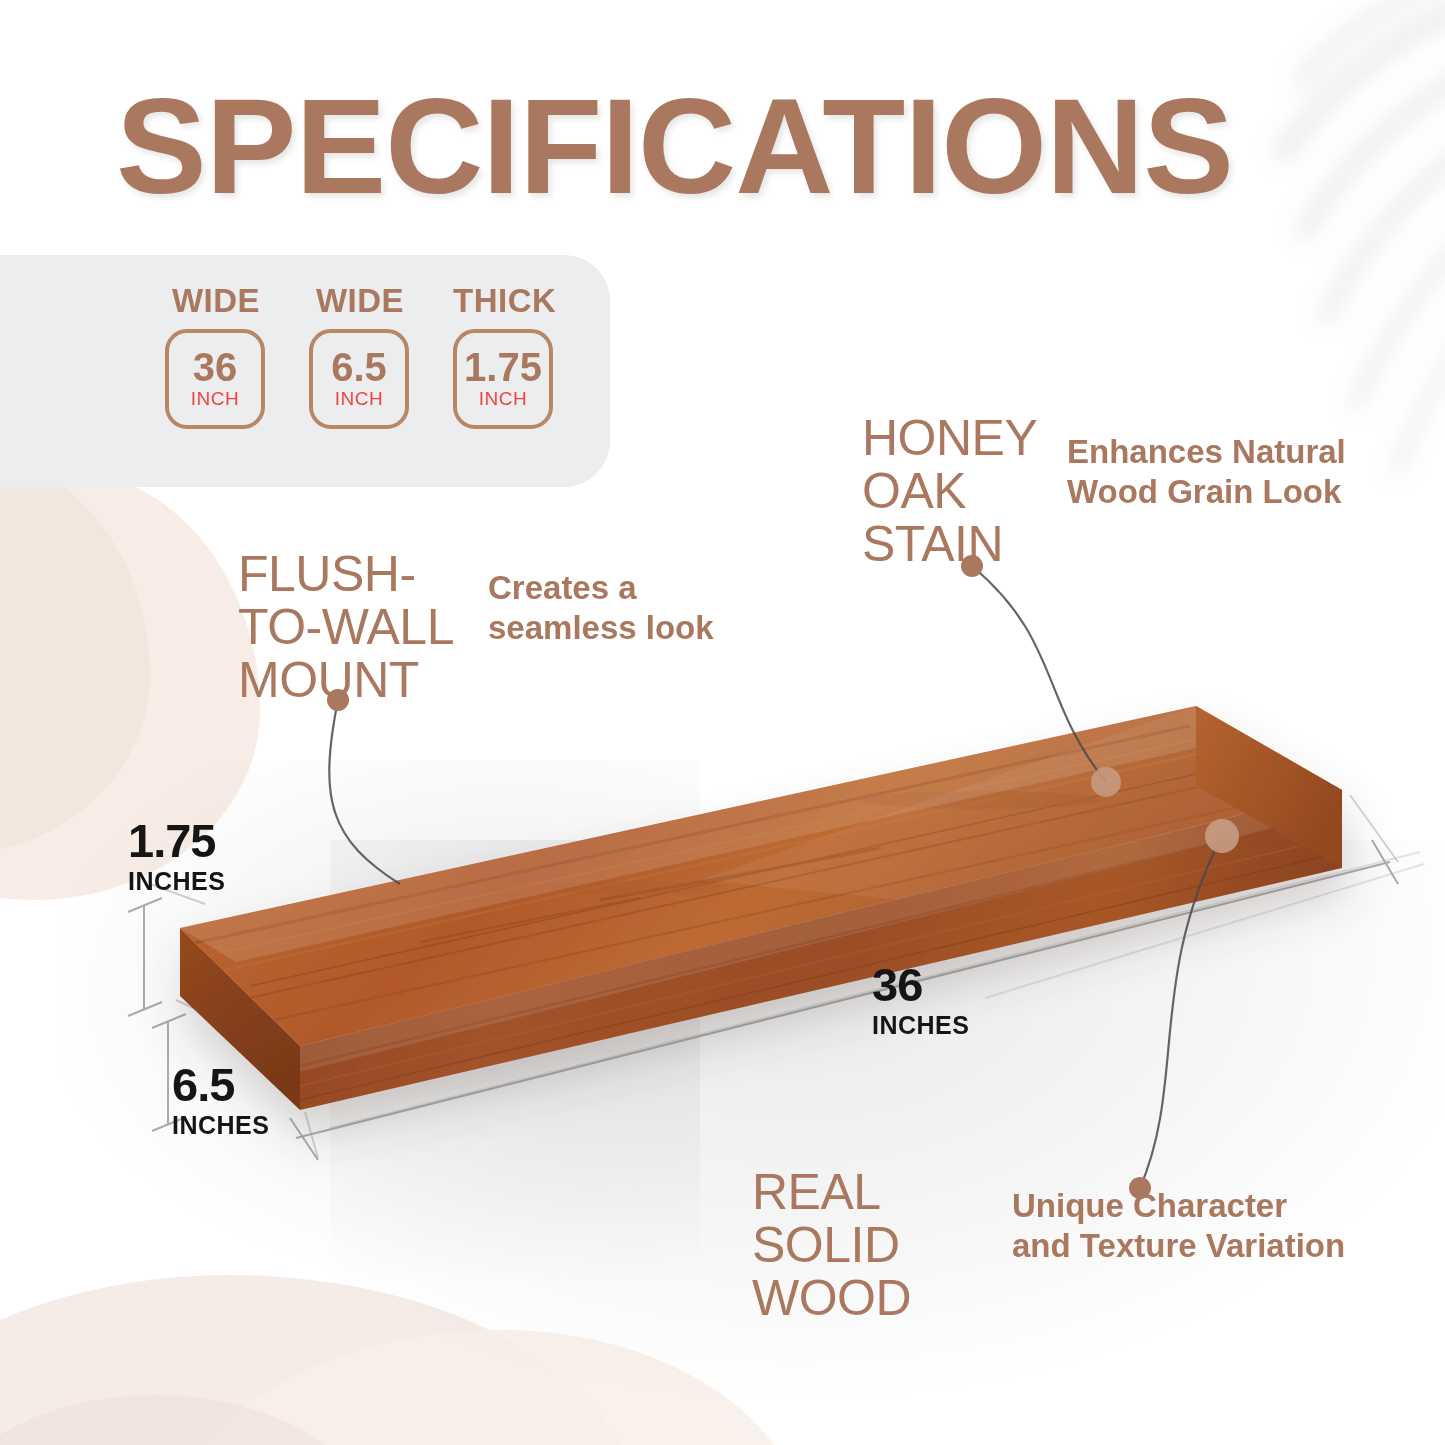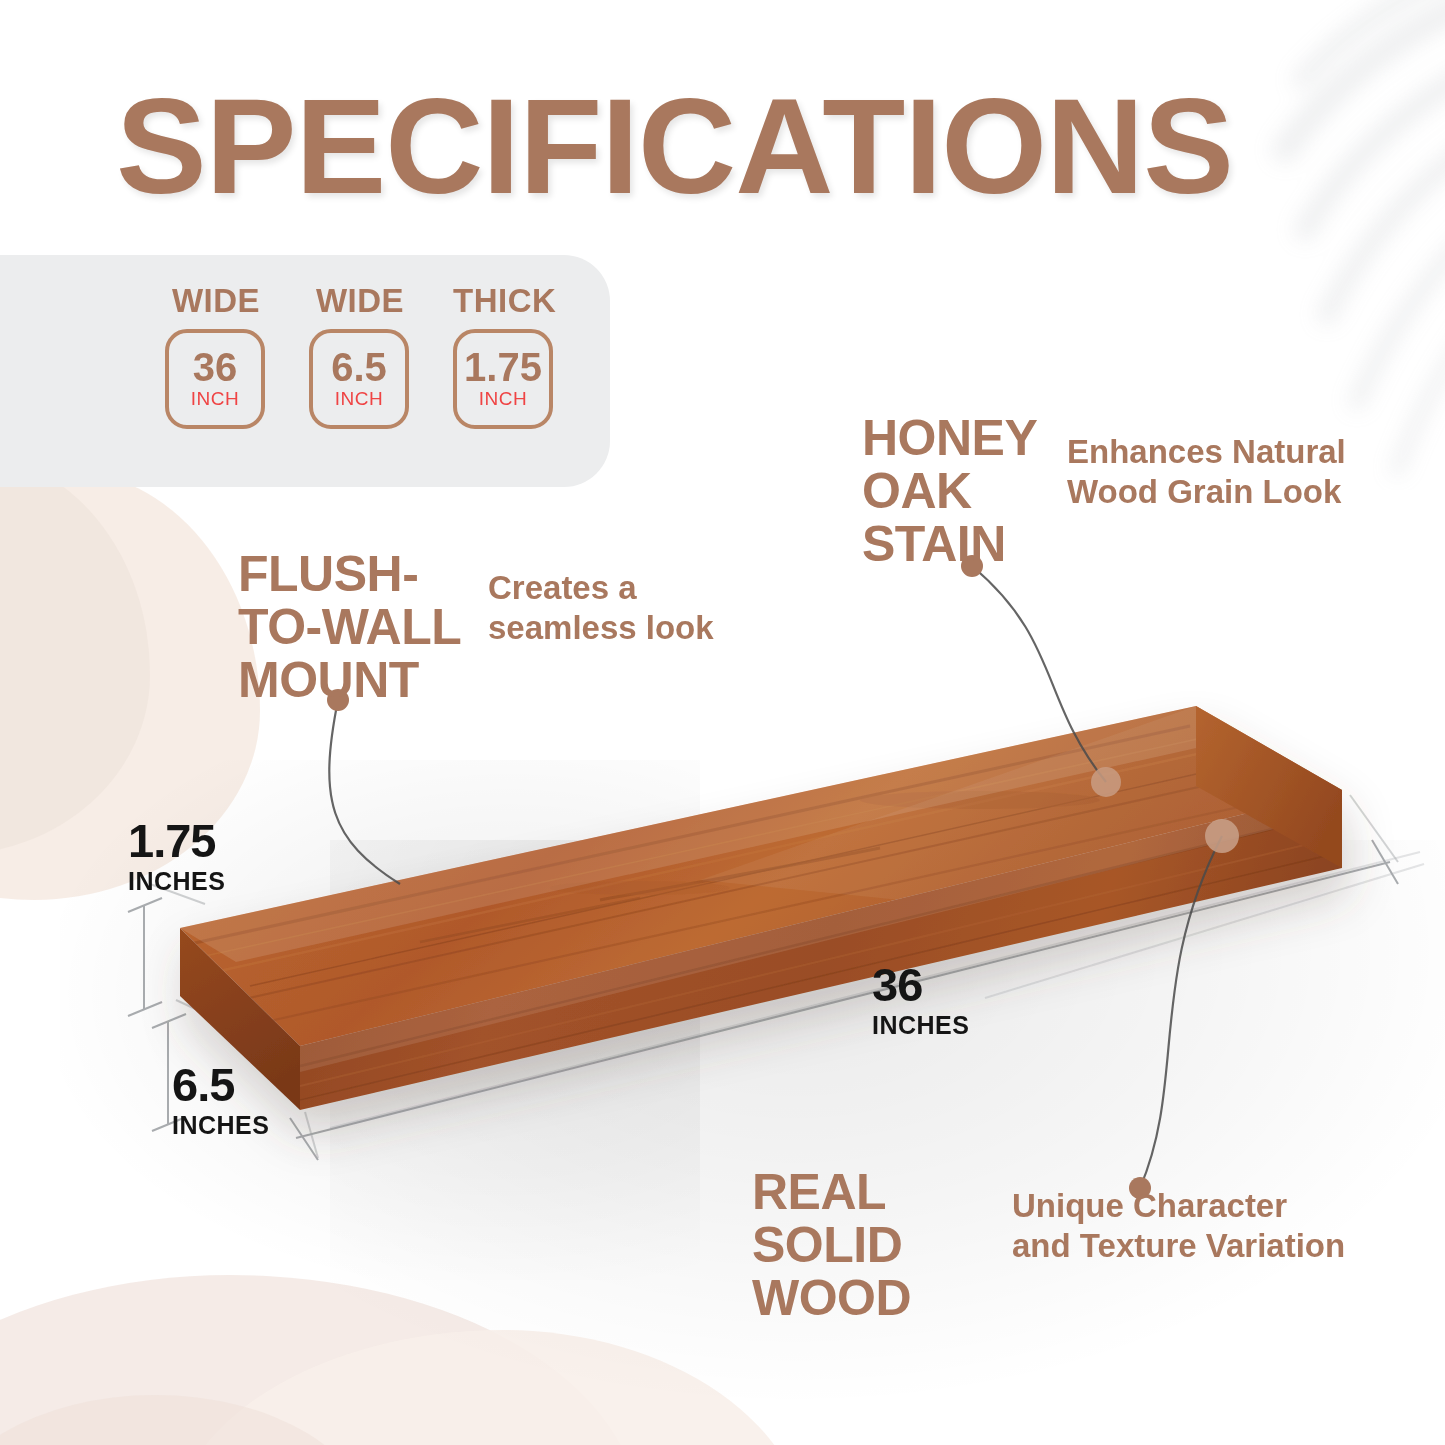--- a/index.html
+++ b/index.html
@@ -151,21 +151,21 @@
     color: #ef4444;
     letter-spacing: .5px;
     margin-top: 2px;
   }
 
   
   .feature { position: absolute; }
   .feature-inner { display: flex; flex-wrap: wrap; align-items: baseline; }
   .feature-title {
     font-size: 50px;
-    font-weight: 700;
+    font-weight: 400;
     color: #A9785E;
     line-height: 1.06;
     letter-spacing: -.5px;
     white-space: pre-line;
   }
   .feature-desc {
     font-size: 33px;
     font-weight: 700;
     color: #A9785E;
     line-height: 1.22;

